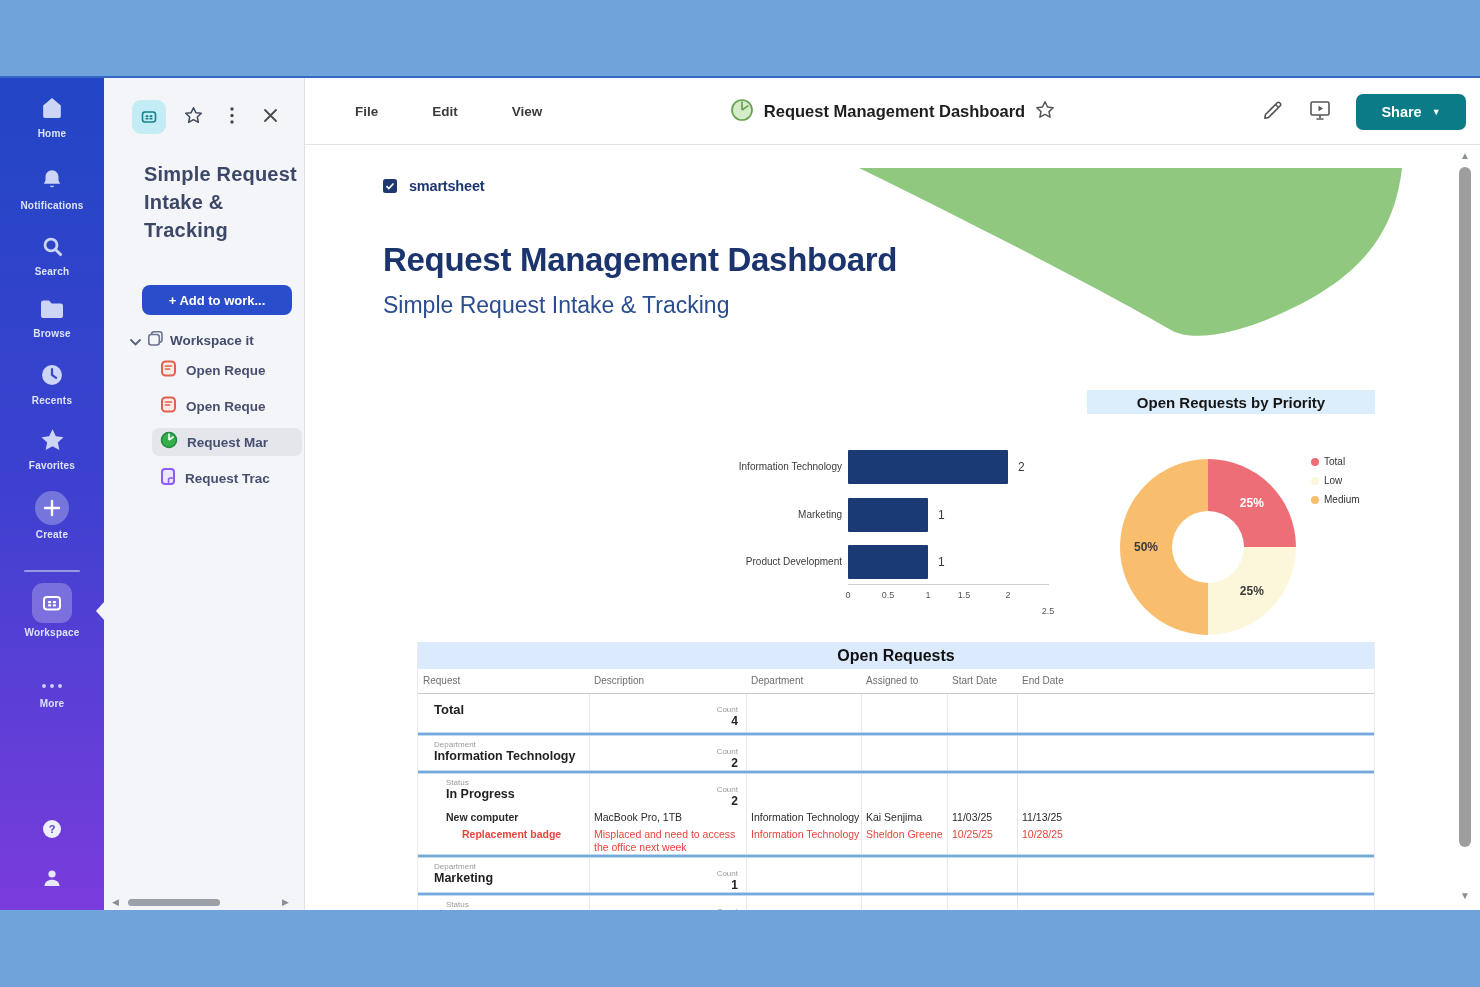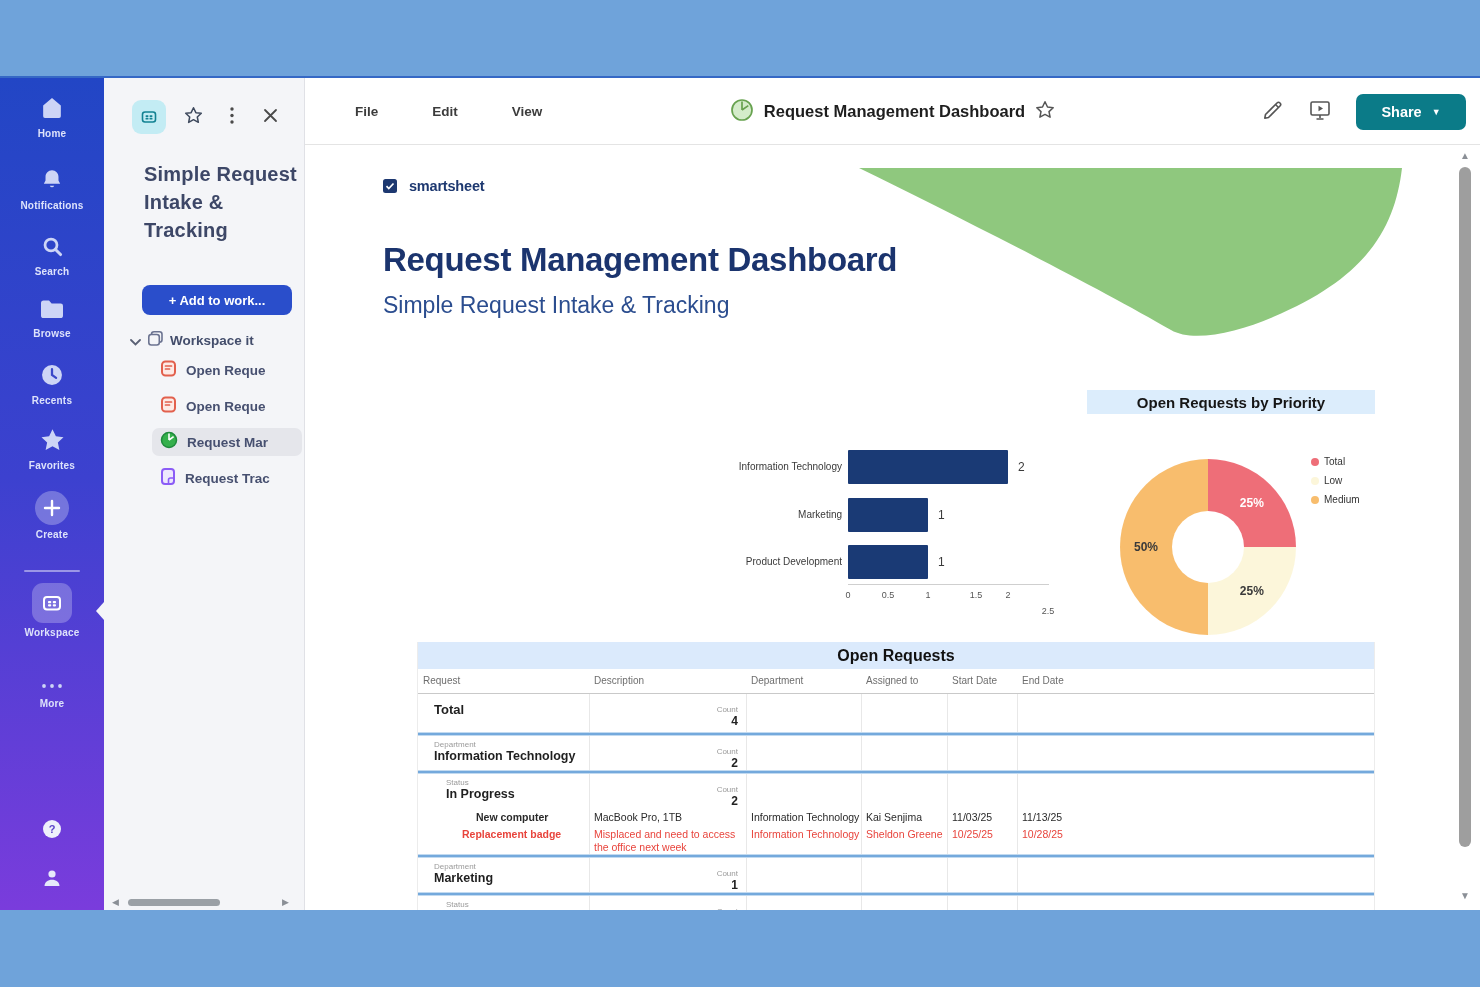--- a/index.html
+++ b/index.html
@@ -344,21 +344,21 @@
               <div class="bar-row-label" style="top: 119px;">Marketing</div>
               <div class="bar" style="top: 108px; width: 80px; background: rgb(26, 58, 117);"></div>
               <div class="bar-val" style="left: 224px; top: 118px;">1</div>
               <div class="bar-row-label" style="top: 166px;">Product Development</div>
               <div class="bar" style="top: 155px; width: 80px; background: rgb(26, 58, 117);"></div>
               <div class="bar-val" style="left: 224px; top: 165px;">1</div>
               <div class="axis-line" style="top: 194px;"></div>
               <div class="tick" style="left: 134px; top: 200px;">0</div>
               <div class="tick" style="left: 174px; top: 200px;">0.5</div>
               <div class="tick" style="left: 214px; top: 200px;">1</div>
-              <div class="tick" style="left: 262px; top: 200px; text-align: right;">1.5</div>
+              <div class="tick" style="left: 250px; top: 200px; text-align: right;">1.5</div>
               <div class="tick" style="left: 294px; top: 200px;">2</div>
               <div class="tick" style="left: 334px; top: 200px; margin-top: 16px;">2.5</div>
             </div>
         </div>
 
         <div class="widget" style="left:782px; top:245px; width:288px; height:230px;">
           <div class="widget-header">Open Requests by Priority</div>
           <div id="donutChart" style="position:relative; height:206px;">
               <div class="donut" style="background: conic-gradient(rgb(238, 110, 120) 0%, rgb(238, 110, 120) 25%, rgb(252, 246, 218) 25%, rgb(252, 246, 218) 50%, rgb(248, 189, 109) 50%, rgb(248, 189, 109) 100%);"></div>
               <div class="slice-label" style="left: 164.841px; top: 89.1594px; color: rgb(255, 255, 255);">25%</div>
@@ -411,21 +411,21 @@
               <div class="sep" style="background: rgb(116, 169, 220);"></div>
               <div class="trow" style="height: 34px;">
                 <div class="grp-lab" style="position: absolute; left: 28px; top: 4px;">Status</div>
                 <div class="grp-val" style="position: absolute; left: 28px; top: 13px;">In Progress</div>
                 <div class="count-block">
                   <div class="count-lab">Count</div>
                   <div class="count-val">2</div>
                 </div>
               </div>
               <div class="trow" style="height: 17px;">
-                <div class="dcell" style="left: 58px; width: auto; font-weight: bold;">New computer</div>
+                <div class="dcell" style="left: 28px; width: auto; font-weight: bold;">New computer</div>
                 <div class="dcell" style="left: 176px; width: 150px;">MacBook Pro, 1TB</div>
                 <div class="dcell" style="left: 333px; width: auto;">Information Technology</div>
                 <div class="dcell" style="left: 448px; width: auto;">Kai Senjima</div>
                 <div class="dcell" style="left: 534px; width: auto;">11/03/25</div>
                 <div class="dcell" style="left: 604px; width: auto;">11/13/25</div>
               </div>
               <div class="trow" style="height: 29px;">
                 <div class="dcell" style="left: 44px; width: auto; font-weight: bold; color: rgb(232, 68, 60);">Replacement badge</div>
                 <div class="dcell" style="left: 176px; width: 150px; color: rgb(232, 68, 60);">Misplaced and need to access the office next week</div>
                 <div class="dcell" style="left: 333px; width: auto; color: rgb(232, 68, 60);">Information Technology</div>

